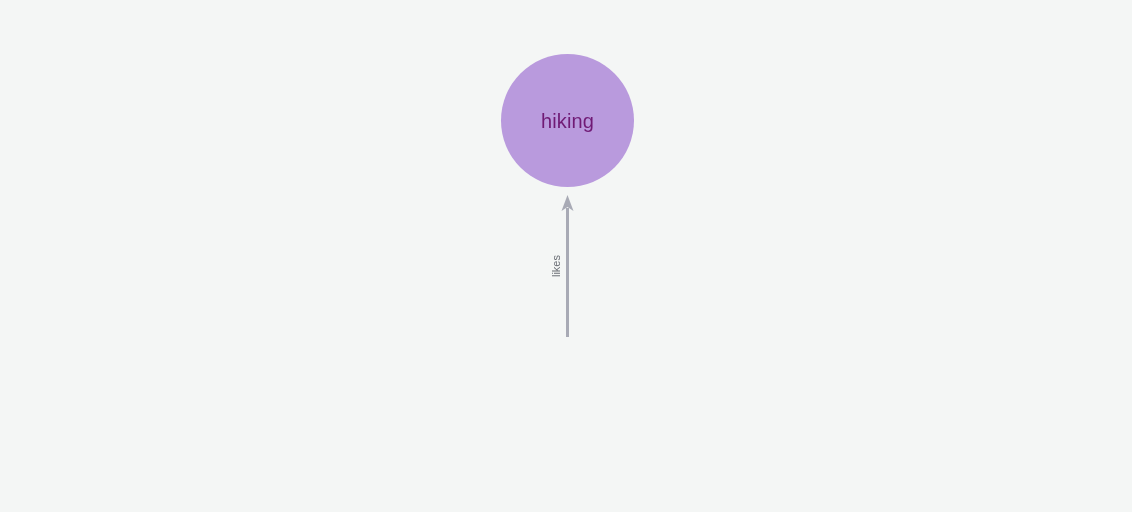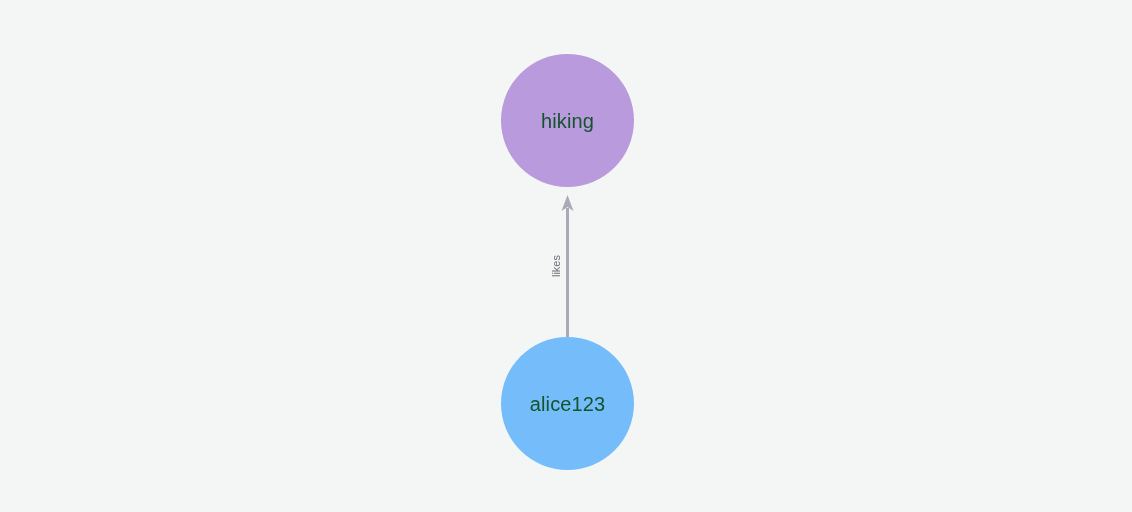--- a/index.html
+++ b/index.html
@@ -28,21 +28,21 @@
   .node-circle {
     position: absolute;
     border-radius: 50%;
     display: flex;
     align-items: center;
     justify-content: center;
     box-sizing: border-box;
   }
   .node-label {
     font-size: 20px;
-    color: #14532d;
+    color: #701a75;
     line-height: 1;
     letter-spacing: 0.1px;
     white-space: nowrap;
     user-select: none;
   }
   #node-hiking {
     left: 501px;
     top: 54px;
     width: 133px;
     height: 133px;
@@ -84,21 +84,18 @@
     <g>
       <line x1="567.5" y1="337" x2="567.5" y2="208" stroke="#a8aab5" stroke-width="3"></line>
       <polygon points="567.5,195 573.5,211 567.5,207 561.5,211" fill="#a8aab5"></polygon>
     </g>
   </svg>
 
   <div id="node-hiking" class="node-circle">
     <span class="node-label">hiking</span>
   </div>
 
-  <div id="node-alice123" class="node-circle">
-    <span class="node-label">alice123</span>
-  </div>
 
   <div id="edge-label-likes">
     <span class="edge-label-text">likes</span>
   </div>
 
 </div>
 
 </body></html>

